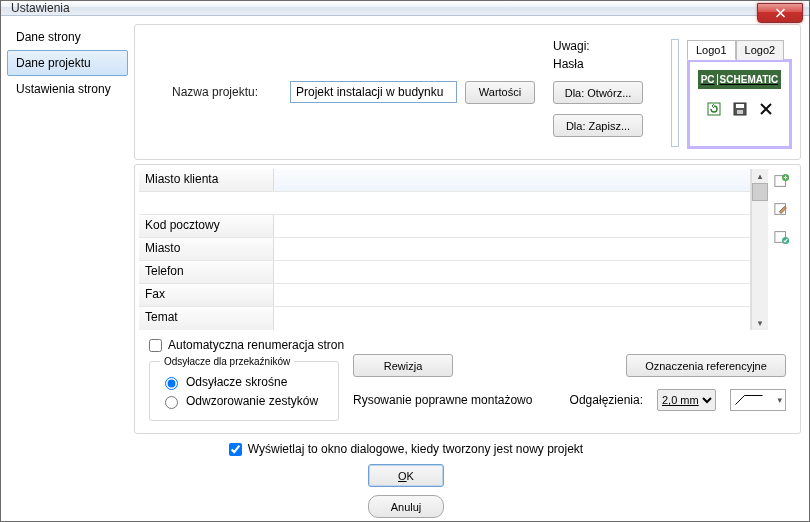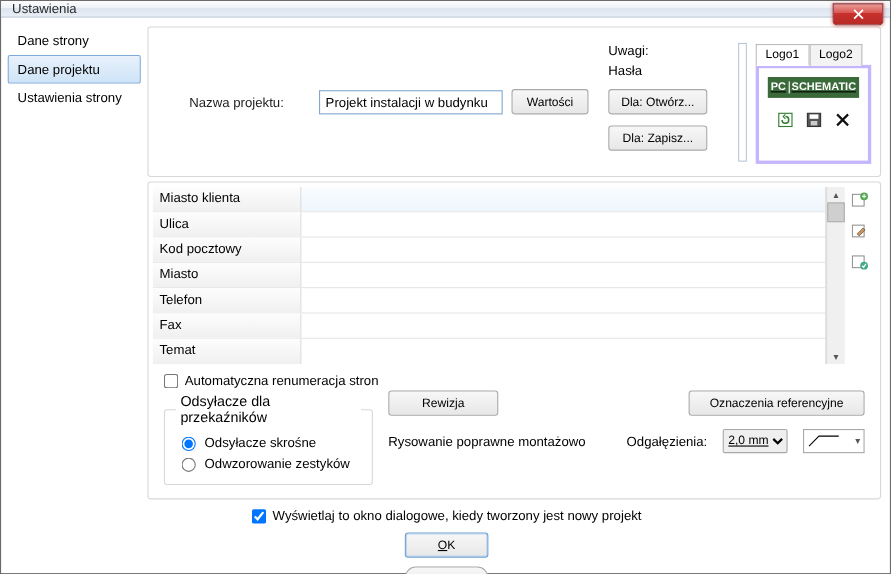--- a/index.html
+++ b/index.html
@@ -99,21 +99,21 @@
   .grid-row:first-child { background: linear-gradient(to bottom,#fafdff,#eef5fc);}
   .grid-label { width:135px; font-size:12px; padding:3px 6px; border-right:1px solid #dcdcdc; background:linear-gradient(to bottom,#fdfdfd,#f0f0f0);}
   .grid-val { flex:1; font-size:12px; padding:3px 6px;}
   .grid-scroll { width:17px; background:#f0f0f0; border-left:1px solid #dcdcdc;
     display:flex;flex-direction:column;justify-content:space-between;align-items:center;padding:2px 0;}
   .grid-side { width:28px; display:flex; flex-direction:column; align-items:center; gap:12px; padding-top:4px;}
   .bottom-panel { padding: 8px 10px; }
   .chk { display:flex; align-items:center; gap:6px; font-size:12px;}
   .chk input { margin:0;}
   fieldset.relay { border:1px solid #d8d8d8; border-radius:3px; font-size:12px; padding:4px 10px 8px 10px; margin:4px 0 0 0;}
-  fieldset.relay legend { font-size:13px; padding:0 4px;}
+  fieldset.relay legend { font-size:10px; padding:0 4px;}
   .radio-row { display:flex; align-items:center; gap:5px; font-size:12px; margin:3px 0;}
   .bottom-flex { display:flex; align-items:flex-start; gap:14px;}
   .bottom-right { flex:1; display:flex; flex-direction:column; gap:12px; padding-top:2px;}
   .line2 { display:flex; align-items:center; gap:14px; font-size:12px;}
   .combo { font-size:11px; height:22px; border:1px solid #a8a8a8; border-radius:2px;text-decoration:underline;}
   .footer {
     display:flex; align-items:center; gap:8px;
     padding: 8px 10px 10px 12px;
     flex-direction: column;
   }
@@ -205,21 +205,20 @@
       </div>
 
       <div class="panel grid-panel">
         <div class="inner-grid-wrap">
           <div class="grid">
             <div class="grid-row">
                 <div class="grid-label">Miasto klienta</div>
                 <div class="grid-val"></div>
               </div>
             <div class="grid-row">
-                <div class="grid-label">Ulica</div>
                 <div class="grid-val"></div>
               </div>
             <div class="grid-row">
                 <div class="grid-label">Kod pocztowy</div>
                 <div class="grid-val"></div>
               </div>
             <div class="grid-row">
                 <div class="grid-label">Miasto</div>
                 <div class="grid-val"></div>
               </div>

